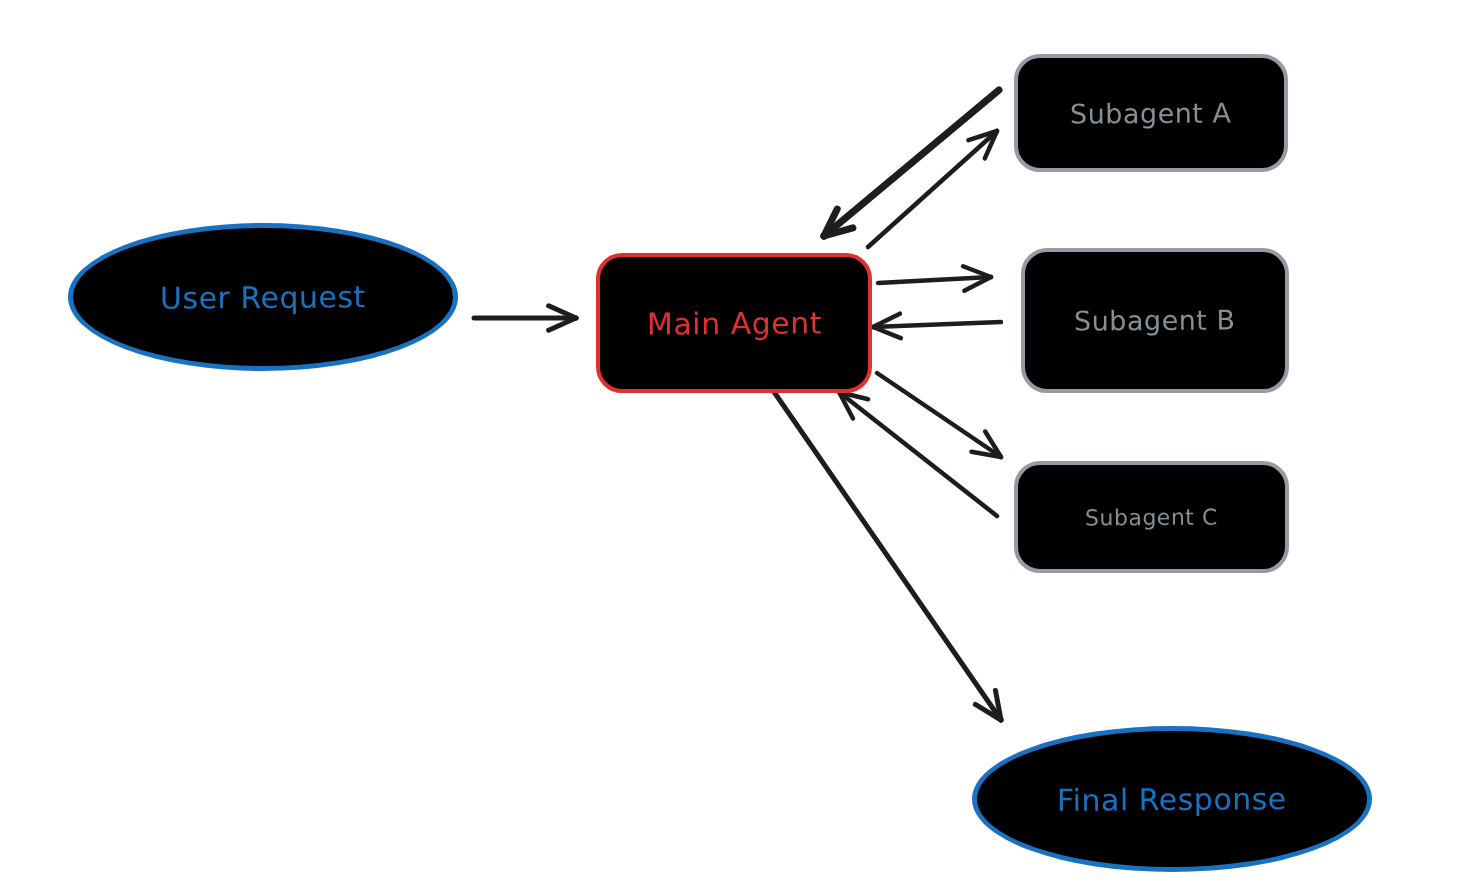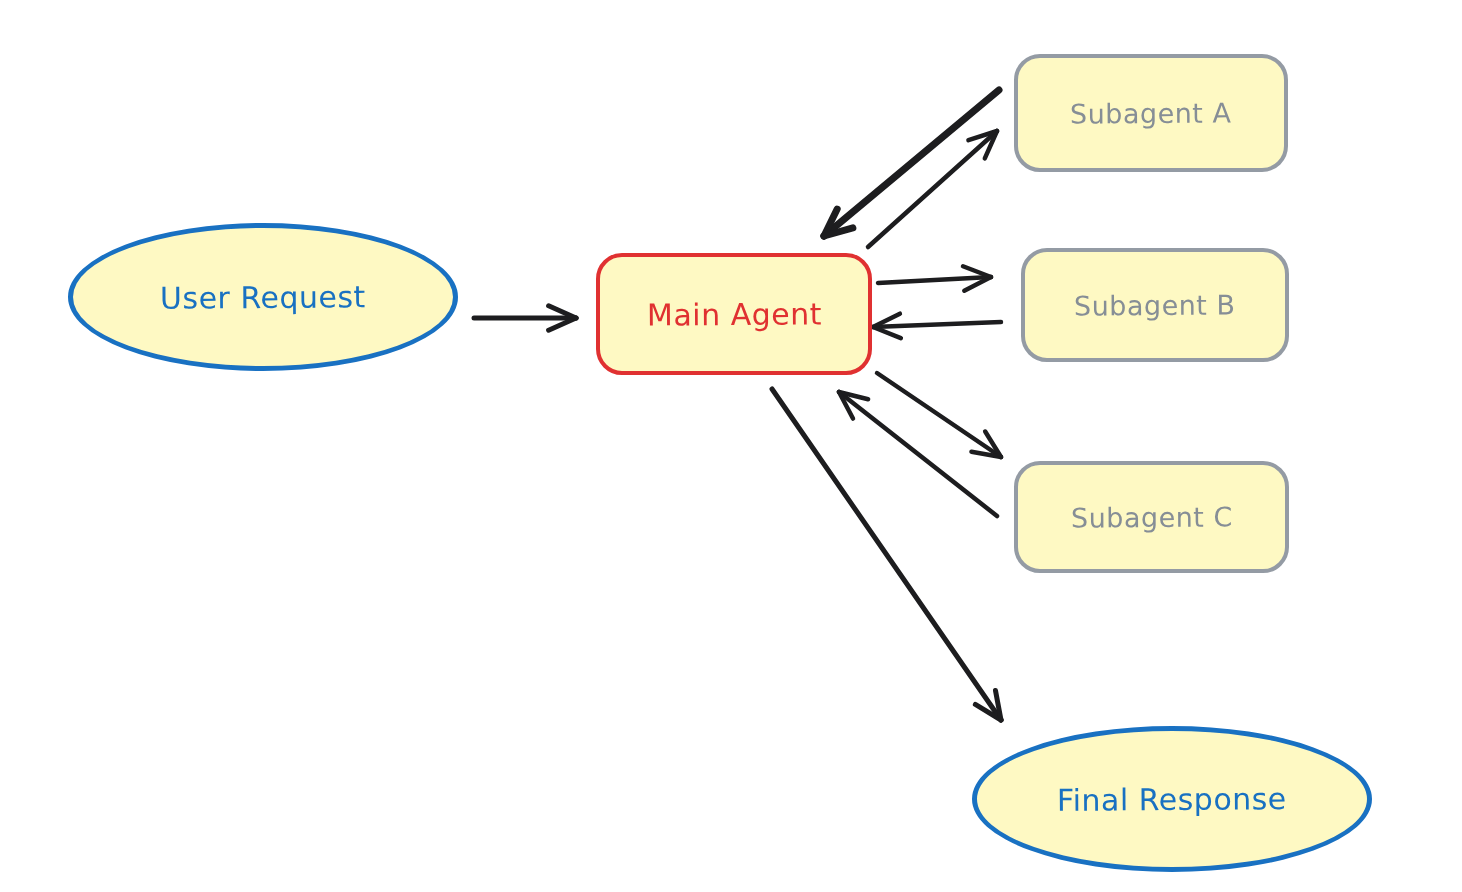--- a/index.html
+++ b/index.html
@@ -21,21 +21,21 @@
     width: 1462px;
     height: 892px;
     pointer-events: none;
   }
   .node {
     position: absolute;
     display: flex;
     align-items: center;
     justify-content: center;
     box-sizing: border-box;
-    background: #fef9c3;
+    background: #000000;
   }
   .node-label {
     letter-spacing: 0.5px;
     white-space: nowrap;
     transform: rotate(-0.4deg);
   }
 </style>
 </head>
 <body>
 
@@ -81,33 +81,33 @@
         <line x1="772" y1="389" x2="1001" y2="720" stroke="#1d1d1f" stroke-width="5" stroke-linecap="round"></line>
         <line x1="975.3549870493401" y1="704.4329414865721" x2="1001" y2="720" stroke="#1d1d1f" stroke-width="5" stroke-linecap="round"></line>
         <line x1="995.4748102074236" y1="690.513184679318" x2="1001" y2="720" stroke="#1d1d1f" stroke-width="5" stroke-linecap="round"></line>
       </g>
     </svg>
 
   <div class="node" style="left: 68px; top: 223px; width: 390px; height: 148px; border: 5px solid rgb(25, 113, 194); border-radius: 50%; color: rgb(25, 113, 194); font-size: 30px;">
     <span class="node-label">User Request</span>
   </div>
 
-  <div class="node" style="left: 596px; top: 253px; width: 276px; height: 122px; border: 4px solid rgb(224, 49, 49); border-radius: 26px; color: rgb(224, 49, 49); font-size: 30px;">
+  <div class="node" style="left: 596px; top: 253px; width: 276px; height: 140px; border: 4px solid rgb(224, 49, 49); border-radius: 26px; color: rgb(224, 49, 49); font-size: 30px;">
     <span class="node-label">Main Agent</span>
   </div>
 
   <div class="node" style="left: 1014px; top: 54px; width: 274px; height: 118px; border: 4px solid rgb(148, 155, 164); border-radius: 26px; color: rgb(134, 142, 150); font-size: 27px;">
     <span class="node-label">Subagent A</span>
   </div>
 
-  <div class="node" style="left: 1021px; top: 248px; width: 268px; height: 114px; border: 4px solid rgb(148, 155, 164); border-radius: 26px; color: rgb(134, 142, 150); font-size: 27px;">
+  <div class="node" style="left: 1021px; top: 248px; width: 268px; height: 145px; border: 4px solid rgb(148, 155, 164); border-radius: 26px; color: rgb(134, 142, 150); font-size: 27px;">
     <span class="node-label">Subagent B</span>
   </div>
 
-  <div class="node" style="left: 1014px; top: 461px; width: 275px; height: 112px; border: 4px solid rgb(148, 155, 164); border-radius: 26px; color: rgb(134, 142, 150); font-size: 27px;">
+  <div class="node" style="left: 1014px; top: 461px; width: 275px; height: 112px; border: 4px solid rgb(148, 155, 164); border-radius: 26px; color: rgb(134, 142, 150); font-size: 22px;">
     <span class="node-label">Subagent C</span>
   </div>
 
   <div class="node" style="left: 972px; top: 726px; width: 400px; height: 146px; border: 5px solid rgb(25, 113, 194); border-radius: 50%; color: rgb(25, 113, 194); font-size: 30px; justify-content: center;">
     <span class="node-label">Final Response</span>
   </div>
 
 </div>
 
 </body></html>

